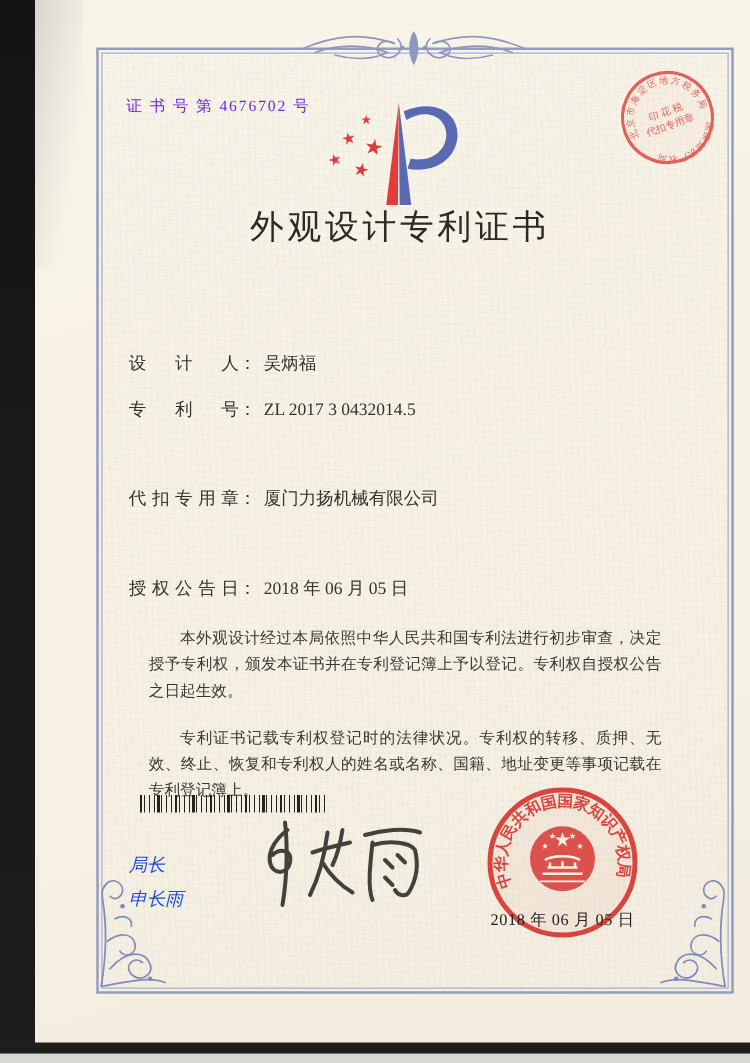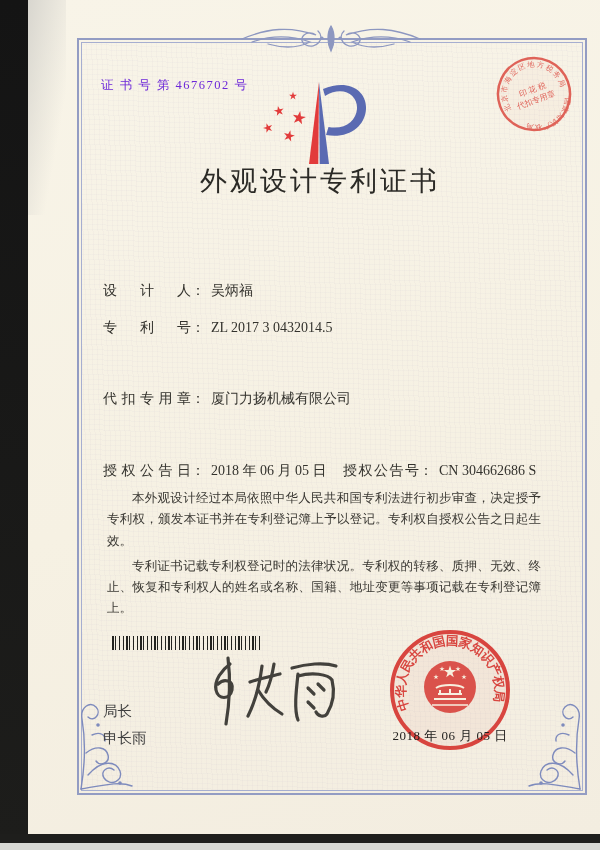--- a/index.html
+++ b/index.html
@@ -26,25 +26,25 @@
   .logo{left:253px;top:80px;width:118px;height:86px;}
   .title{left:90px;top:163px;width:460px;text-align:center;font-size:27px;letter-spacing:3px;
          font-weight:400;color:#2b2a26;}
   .row{left:103px;width:452px;font-size:14px;color:#33322d;white-space:nowrap;}
   .flabel{display:inline-block;width:88px;text-align:justify;text-align-last:justify;vertical-align:bottom;}
   .fcolon{margin-right:6px;}
   .grant{position:absolute;left:240px;top:0;}
   .glabel{display:inline-block;width:76px;text-align:justify;text-align-last:justify;vertical-align:bottom;}
   .bodytext{left:103px;top:484px;width:442px;font-size:12.5px;line-height:21.3px;
             text-align:justify;color:#3a3833;}
-  .bodytext p{margin:4px;text-indent:2em;}
+  .bodytext p{margin:16px;text-indent:2em;}
   .barcode{left:112px;top:636px;width:150px;height:14px;
       background:repeating-linear-gradient(90deg,#23231f 0 2px,transparent 2px 3px,#23231f 3px 4px,
       transparent 4px 7px,#23231f 7px 8px,transparent 8px 11px,#23231f 11px 12px,transparent 12px 14px);}
-  .director{left:103px;top:698px;font-size:14.5px;line-height:27px;color:#404040;}
+  .director{left:103px;top:680px;font-size:14.5px;line-height:27px;color:#1d4ed8;font-style:italic;}
   .signature{left:200px;top:652px;width:145px;height:80px;}
   .seal{left:389px;top:629px;width:122px;height:122px;}
   .seal-date{left:384px;top:727px;width:132px;text-align:center;font-size:13px;
              letter-spacing:0.5px;color:#232220;}
   .footer{left:77px;top:764px;width:506px;text-align:center;font-size:11px;
           letter-spacing:2px;color:#4a4a45;}
   .tax-stamp{left:494px;top:54px;width:80px;height:80px;transform:rotate(-20deg);opacity:0.92;}
   svg{display:block;}
 </style>
 </head>
@@ -121,23 +121,20 @@
     <span class="flabel">设计人</span><span class="fcolon">：</span><span>吴炳福</span>
   </div>
   <div class="abs row" style="top:319px">
     <span class="flabel">专利号</span><span class="fcolon">：</span><span>ZL 2017 3 0432014.5</span>
   </div>
   <div class="abs row" style="top:390px">
     <span class="flabel">代扣专用章</span><span class="fcolon">：</span><span>厦门力扬机械有限公司</span>
   </div>
   <div class="abs row" style="top:462px">
     <span class="flabel">授权公告日</span><span class="fcolon">：</span><span>2018 年 06 月 05 日</span>
-    <span class="grant">
-      <span class="glabel">授权公告号</span><span class="fcolon">：</span><span>CN 304662686 S</span>
-    </span>
   </div>
 
   <div class="abs bodytext">
     <p>本外观设计经过本局依照中华人民共和国专利法进行初步审查，决定授予专利权，颁发本证书并在专利登记簿上予以登记。专利权自授权公告之日起生效。</p>
     <p>专利证书记载专利权登记时的法律状况。专利权的转移、质押、无效、终止、恢复和专利权人的姓名或名称、国籍、地址变更等事项记载在专利登记簿上。</p>
   </div>
 
   <div class="abs barcode"></div>
 
   <div class="abs director">

